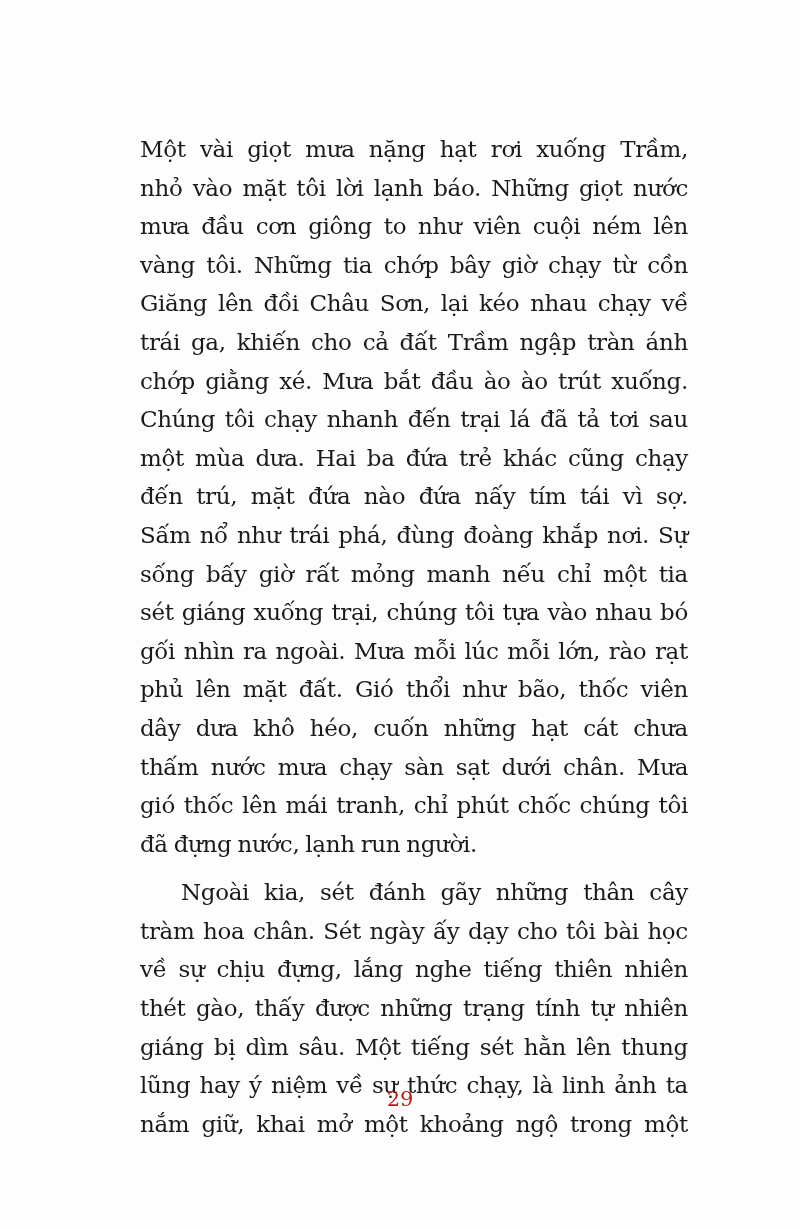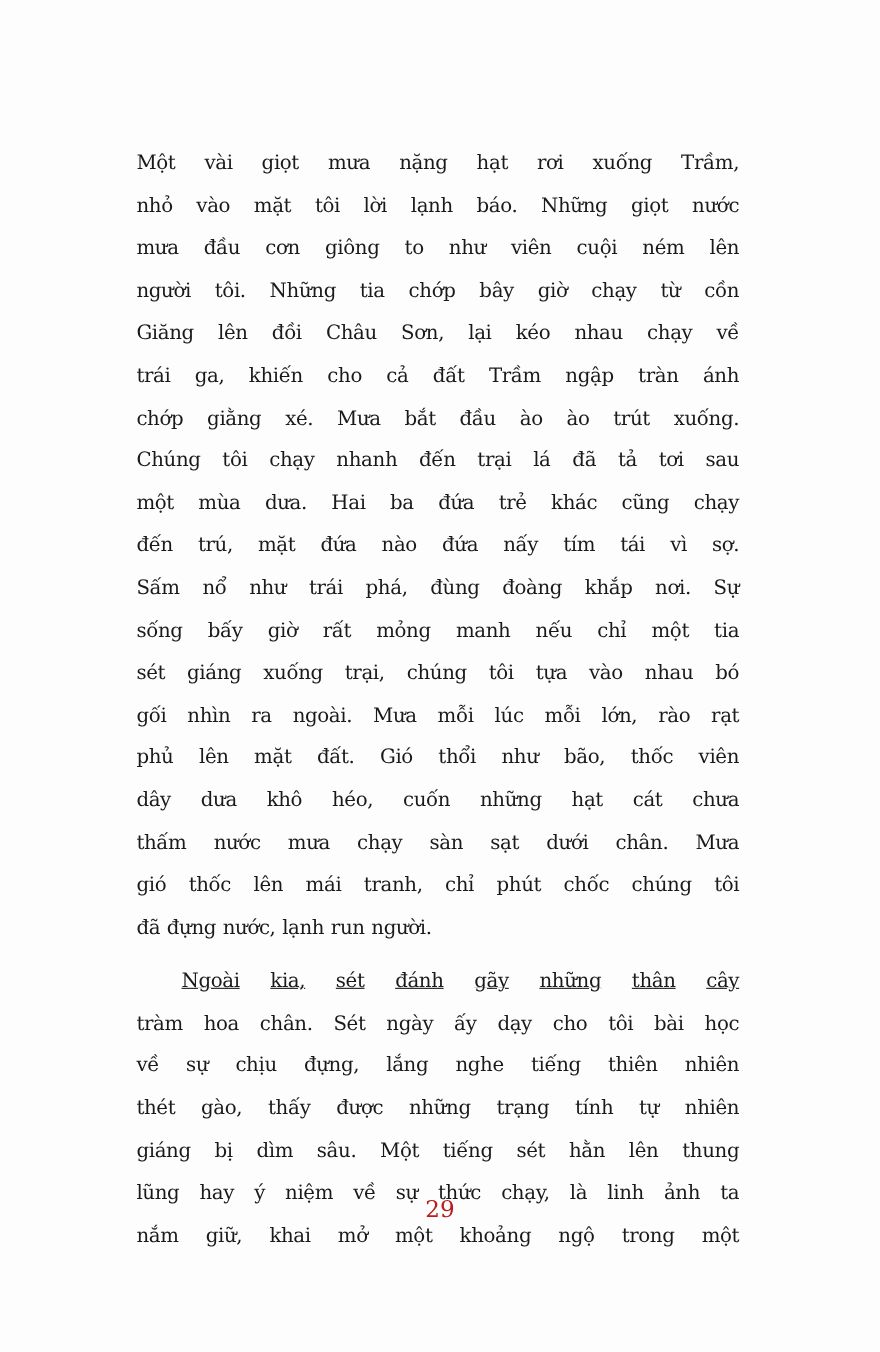--- a/index.html
+++ b/index.html
@@ -15,40 +15,39 @@
       background: #fdfdfd;
     }
     .page {
       position: absolute;
       left: 0; top: 0;
       width: 800px;
       height: 1229px;
     }
     .text-block {
       position: absolute;
-      left: 124px;
+      left: 140px;
       top: 130px;
       width: 548px;
       font-family: "DejaVu Serif", "Liberation Serif", serif;
-      font-size: 18px;
+      font-size: 23px;
       line-height: 38.6px;
       color: #1a1a1a;
     }
     .para-line {
       display: block;
       text-align: justify;
       text-align-last: justify;
       white-space: nowrap;
       height: 38.6px;
       letter-spacing: -0.35px;
       word-spacing: -1px;
     }
     .para-line.indent {
       padding-left: 41px;
-      text-decoration: underline;
     }
     .line-wrap {
       display: flex;
       justify-content: space-between;
       width: 100%;
       white-space: nowrap;
     }
     .line-wrap.left {
       justify-content: flex-start;
       gap: 6px;
@@ -108,21 +107,21 @@
             <span class="word">to</span>
             <span class="word">như</span>
             <span class="word">viên</span>
             <span class="word">cuội</span>
             <span class="word">ném</span>
             <span class="word">lên</span>
           </div>
         </div>
         <div class="para-line">
           <div class="line-wrap">
-            <span class="word">người</span>
+            <span class="word">vàng</span>
             <span class="word">tôi.</span>
             <span class="word">Những</span>
             <span class="word">tia</span>
             <span class="word">chớp</span>
             <span class="word">bây</span>
             <span class="word">giờ</span>
             <span class="word">chạy</span>
             <span class="word">từ</span>
             <span class="word">cồn</span>
           </div>

